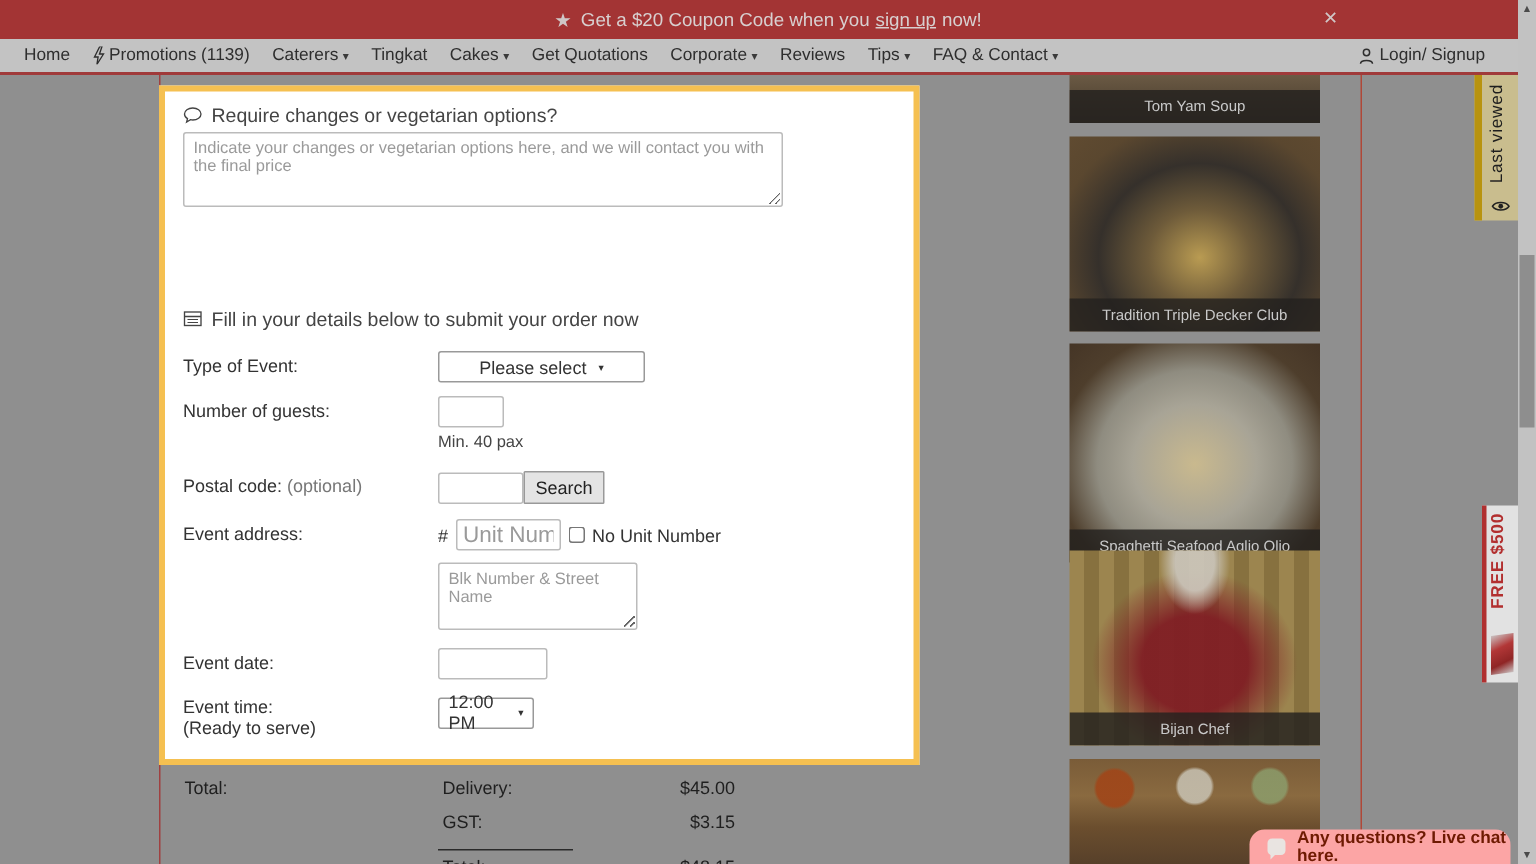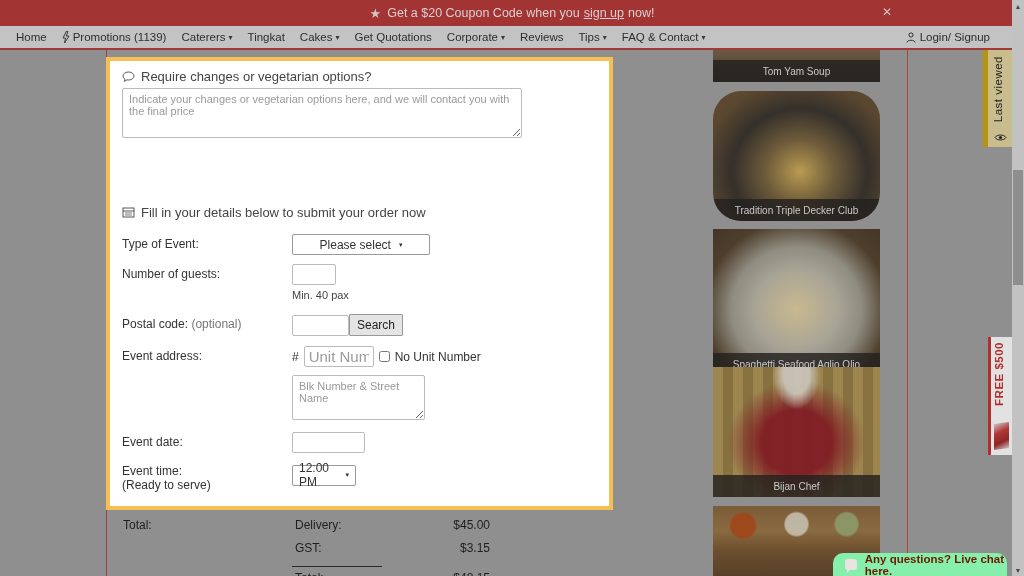--- a/index.html
+++ b/index.html
@@ -62,21 +62,21 @@
   .trow .k { position:absolute; left:0; }
   .trow .v { position:absolute; right:0; }
   .tline { position:absolute; left:182px; top:51px; width:90px; border-top:1px solid #2a2a2a; }
 
   
   .card { position:absolute; left:713px; width:167px; overflow:hidden; }
   .card .caption { position:absolute; left:0; right:0; bottom:0; height:22px; background:rgba(35,33,31,0.82);
     color:#c9c9c9; font-size:10px; display:flex; align-items:center; justify-content:center; }
   .c1 { top:50px; height:32px; background:linear-gradient(180deg,#6b5a44,#41362a); }
   .c2 { top:91px; height:130px;
-    background:radial-gradient(ellipse at 52% 62%, #b99b52 0%, #6e5b3a 28%, #35302b 55%, #5a472f 80%, #604b31 100%);border-radius:28px; }
+    background:radial-gradient(ellipse at 52% 62%, #b99b52 0%, #6e5b3a 28%, #35302b 55%, #5a472f 80%, #604b31 100%); }
   .c3 { top:229px; height:146px;
     background:radial-gradient(ellipse at 50% 55%, #c9b98e 0%, #a8a496 35%, #8f8c80 55%, #4e3e2c 78%, #453526 100%); }
   .c4 { top:367px; height:130px;
     background:
       radial-gradient(ellipse at 50% 6%, rgba(205,200,190,.9) 0 11%, rgba(205,200,190,0) 20%),
       radial-gradient(ellipse at 50% 58%, rgba(128,30,36,.95) 0 30%, rgba(128,30,36,0) 58%),
       repeating-linear-gradient(90deg, #9c854f 0 10px, #87713f 10px 20px); }
   .c5 { top:506px; height:70px;
     background:
       radial-gradient(circle at 18% 28%, rgba(160,70,25,.9) 0 12px, rgba(160,70,25,0) 14px),
@@ -91,21 +91,21 @@
     font-size:11.5px; letter-spacing:.5px; }
   .last-viewed .eye { position:absolute; bottom:5px; left:6px; }
 
   .free-banner { position:absolute; left:988px; top:337px; width:24px; height:118px;
     background:#e2e2e2; border-left:3px solid #b03030; }
   .free-banner .vtext { position:absolute; top:5px; left:2px; writing-mode:vertical-rl; transform:rotate(180deg);
     font-size:11.5px; font-weight:bold; color:#b22f2f; letter-spacing:.5px; }
   .free-banner .voucher { position:absolute; bottom:6px; left:3px; width:15px; height:26px;
     background:linear-gradient(160deg,#c9c0c0 0%, #b23737 35%, #8f2525 70%, #c9c0c0 100%); transform:skewY(-8deg); }
 
-  .chat { position:absolute; left:833px; top:553px; width:174px; height:23px; background:#86efac;
+  .chat { position:absolute; left:833px; top:553px; width:174px; height:23px; background:#fca5a5;
     border-radius:10px 10px 0 0; display:flex; align-items:center; gap:8px; padding-left:12px; cursor:pointer; }
   .chat .bubble { width:14px; height:11px; background:#e9e4e1; border-radius:3px; position:relative; }
   .chat .bubble:after { content:""; position:absolute; left:2px; bottom:-3px; border:3px solid transparent;
     border-top-color:#e9e4e1; border-left-color:#e9e4e1; }
   .chat .chat-text { font-size:11.5px; font-weight:bold; color:#6e1a02; }
 
   
   .scrollbar { position:absolute; right:0; top:0; width:12px; height:576px; background:#c2c2c2; }
   .scrollbar .arr { position:absolute; left:0; width:12px; height:12px; color:#4a4a4a; font-size:7px;
     display:flex; align-items:center; justify-content:center; }

